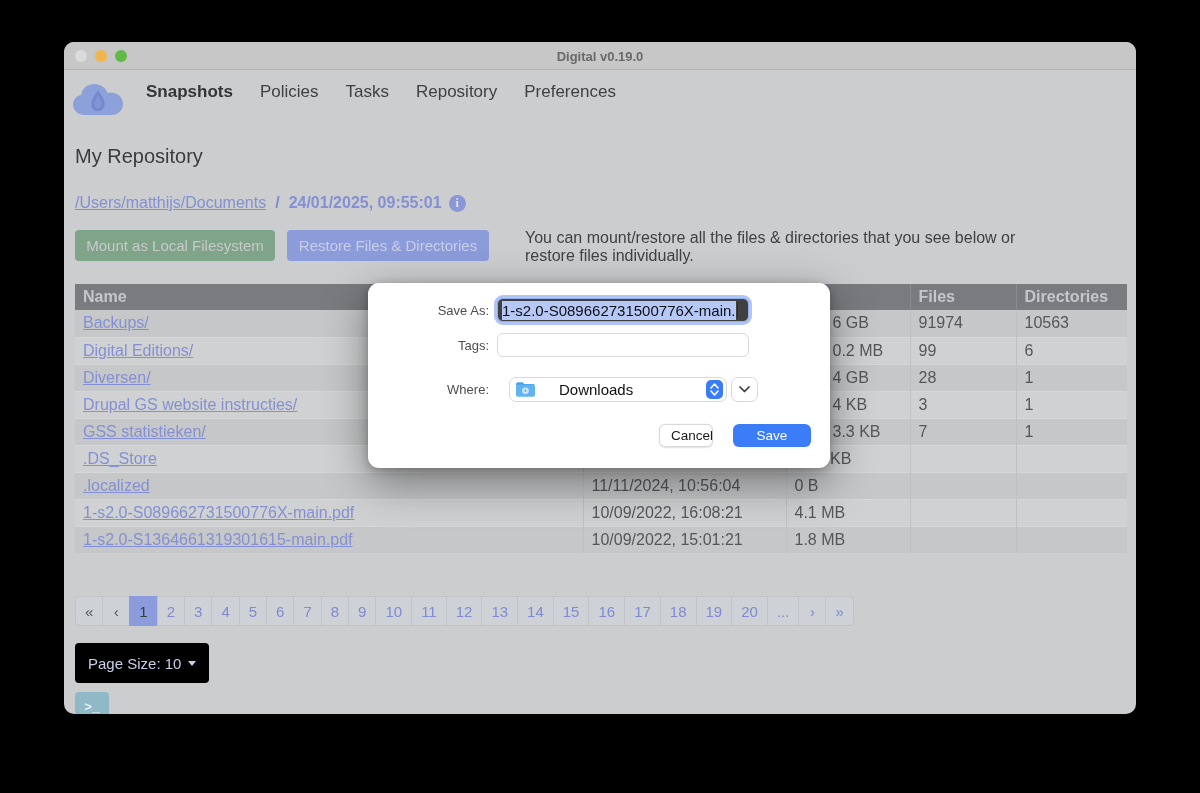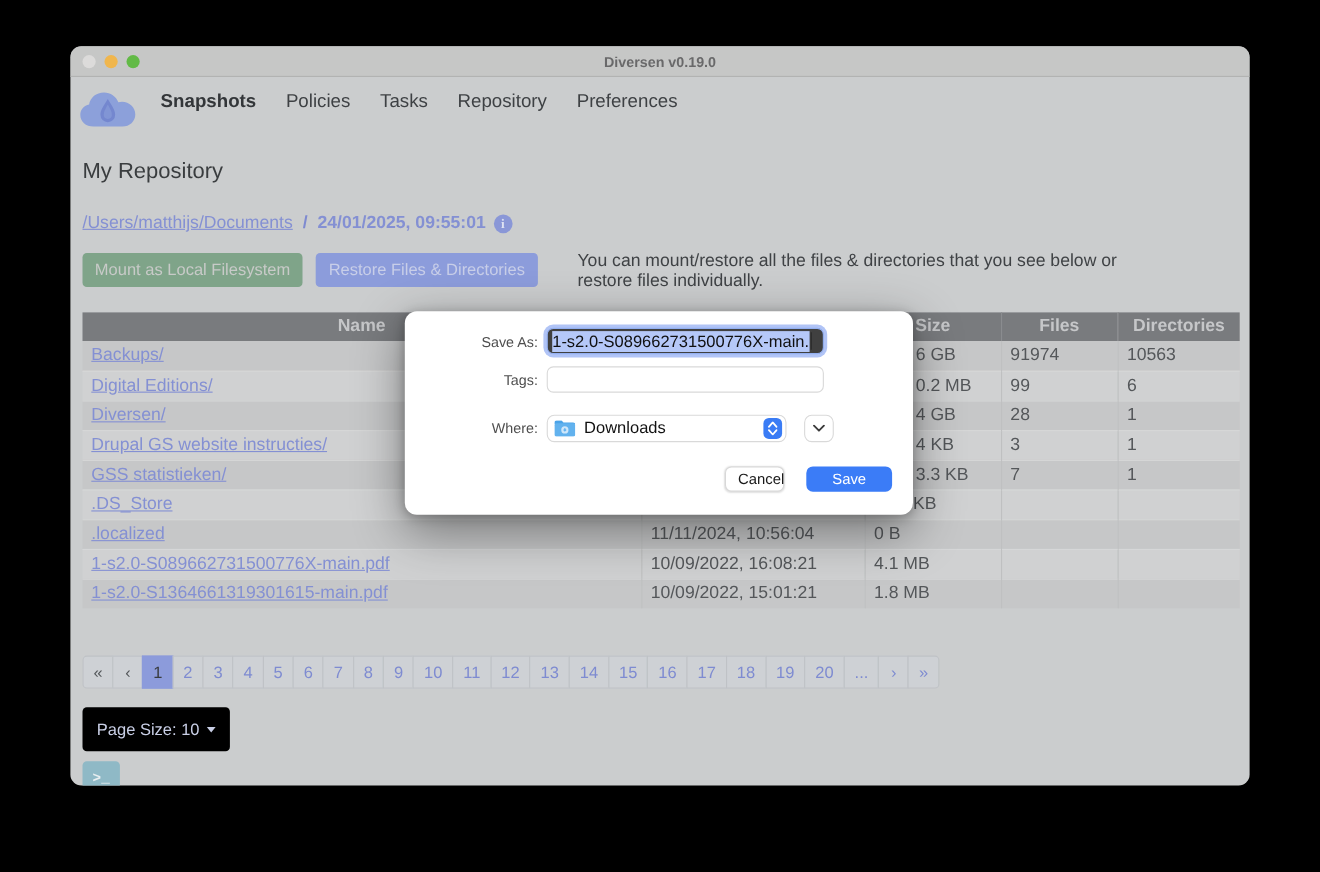--- a/index.html
+++ b/index.html
@@ -51,21 +51,21 @@
   }
   .btn-restore {
     width:202px; height:31px; background:#8c9cdb; color:#c8cee8;
     border:none; border-radius:4px; font-size:15px; font-family:inherit;
   }
   .help { position:absolute; left:461px; top:187px; width:492px; font-size:16px; line-height:17.5px; color:#3f4245; }
   
   table { position:absolute; left:11px; top:242px; width:1052px; border-collapse:collapse; table-layout:fixed; }
   thead th {
     background:#797b7e; color:#c6c7c9; font-weight:700; font-size:16px;
-    text-align:center; height:26px; padding:0 8px; border-left:1px solid #8a8c8f;
+    text-align:left; height:26px; padding:0 8px; border-left:1px solid #8a8c8f;
   }
   thead th:first-child { border-left:none; }
   tbody td {
     height:27px; padding:0 8px; font-size:16px; color:#54575a;
     border-left:1px solid #bfc0c1; border-top:1px solid #d6d7d8;
   }
   tbody tr:first-child td { border-top:none; }
   tbody td:first-child { border-left:none; }
   tbody tr:nth-child(odd)  td { background:#c6c7c8; }
   tbody tr:nth-child(even) td { background:#d0d1d2; }
@@ -113,21 +113,21 @@
     padding:0 4px; overflow:hidden; white-space:nowrap;
   }
   .sel-text { background:#b5c8f8; color:#101010; font-size:15px; padding:1px 0; }
   .text-cursor { display:inline-block; width:1px; height:16px; background:#2a2a2a; margin-left:1px; }
   .tags-input {
     width:252px; height:24px; border:1px solid #d9d9d9; border-radius:6px;
     font-size:15px; padding:0 6px; font-family:inherit; background:#fff;
   }
   .where-popup {
     width:218px; height:25px; border:1px solid #d9d9d9; border-radius:7px;
-    display:flex; align-items:center; padding-left:6px; gap:8px; background:#fff; cursor:default;
+    display:flex; align-items:center; padding-left:6px; gap:24px; background:#fff; cursor:default;margin-left:12px;
   }
   .where-text { font-size:15px; color:#111; }
   .popup-stepper {
     margin-left:auto; margin-right:3px; width:17px; height:19px; border-radius:5px;
     background:#3a7cf5; display:flex; flex-direction:column; align-items:center; justify-content:center; gap:1px;
   }
   .disclosure-btn {
     position:absolute; left:363px; width:27px; height:25px;
     border:1px solid #d9d9d9; border-radius:7px; background:#fff;
     display:flex; align-items:center; justify-content:center;
@@ -145,21 +145,21 @@
 <body>
 
 <div class="window">
 
   <div class="titlebar">
     <div class="lights">
       <span class="light close"></span>
       <span class="light min"></span>
       <span class="light max"></span>
     </div>
-    <div class="titletext">Diversen v0.19.0</div>
+    <div class="titletext">Digital v0.19.0</div>
   </div>
 
   <div class="nav">
     <svg class="logo" viewBox="0 0 52 40">
       <path fill="#8ca0da" d="M13 33 C6 33 1 28.5 1 22.5 C1 17.5 4.5 13.8 9 13 C10 6.5 15.5 2 22.5 2 C28.5 2 33.6 5.6 35.6 11 C36.6 10.7 37.7 10.5 38.9 10.5 C45.6 10.5 51 15.6 51 22 C51 28.3 45.8 33 39.3 33 Z"></path>
       <path fill="#7487cf" d="M26 8 C22.2 14.2 19.3 18 19.3 22.4 A6.7 6.7 0 0 0 32.7 22.4 C32.7 18 29.8 14.2 26 8 Z"></path>
       <path fill="#8ca0da" d="M26 13 C23.6 17.2 22.3 19.7 22.3 22.4 A3.7 3.7 0 0 0 29.7 22.4 C29.7 19.7 28.4 17.2 26 13 Z" opacity="0.55"></path>
     </svg>
     <div class="nav-items">
       <span class="nav-item active">Snapshots</span>

